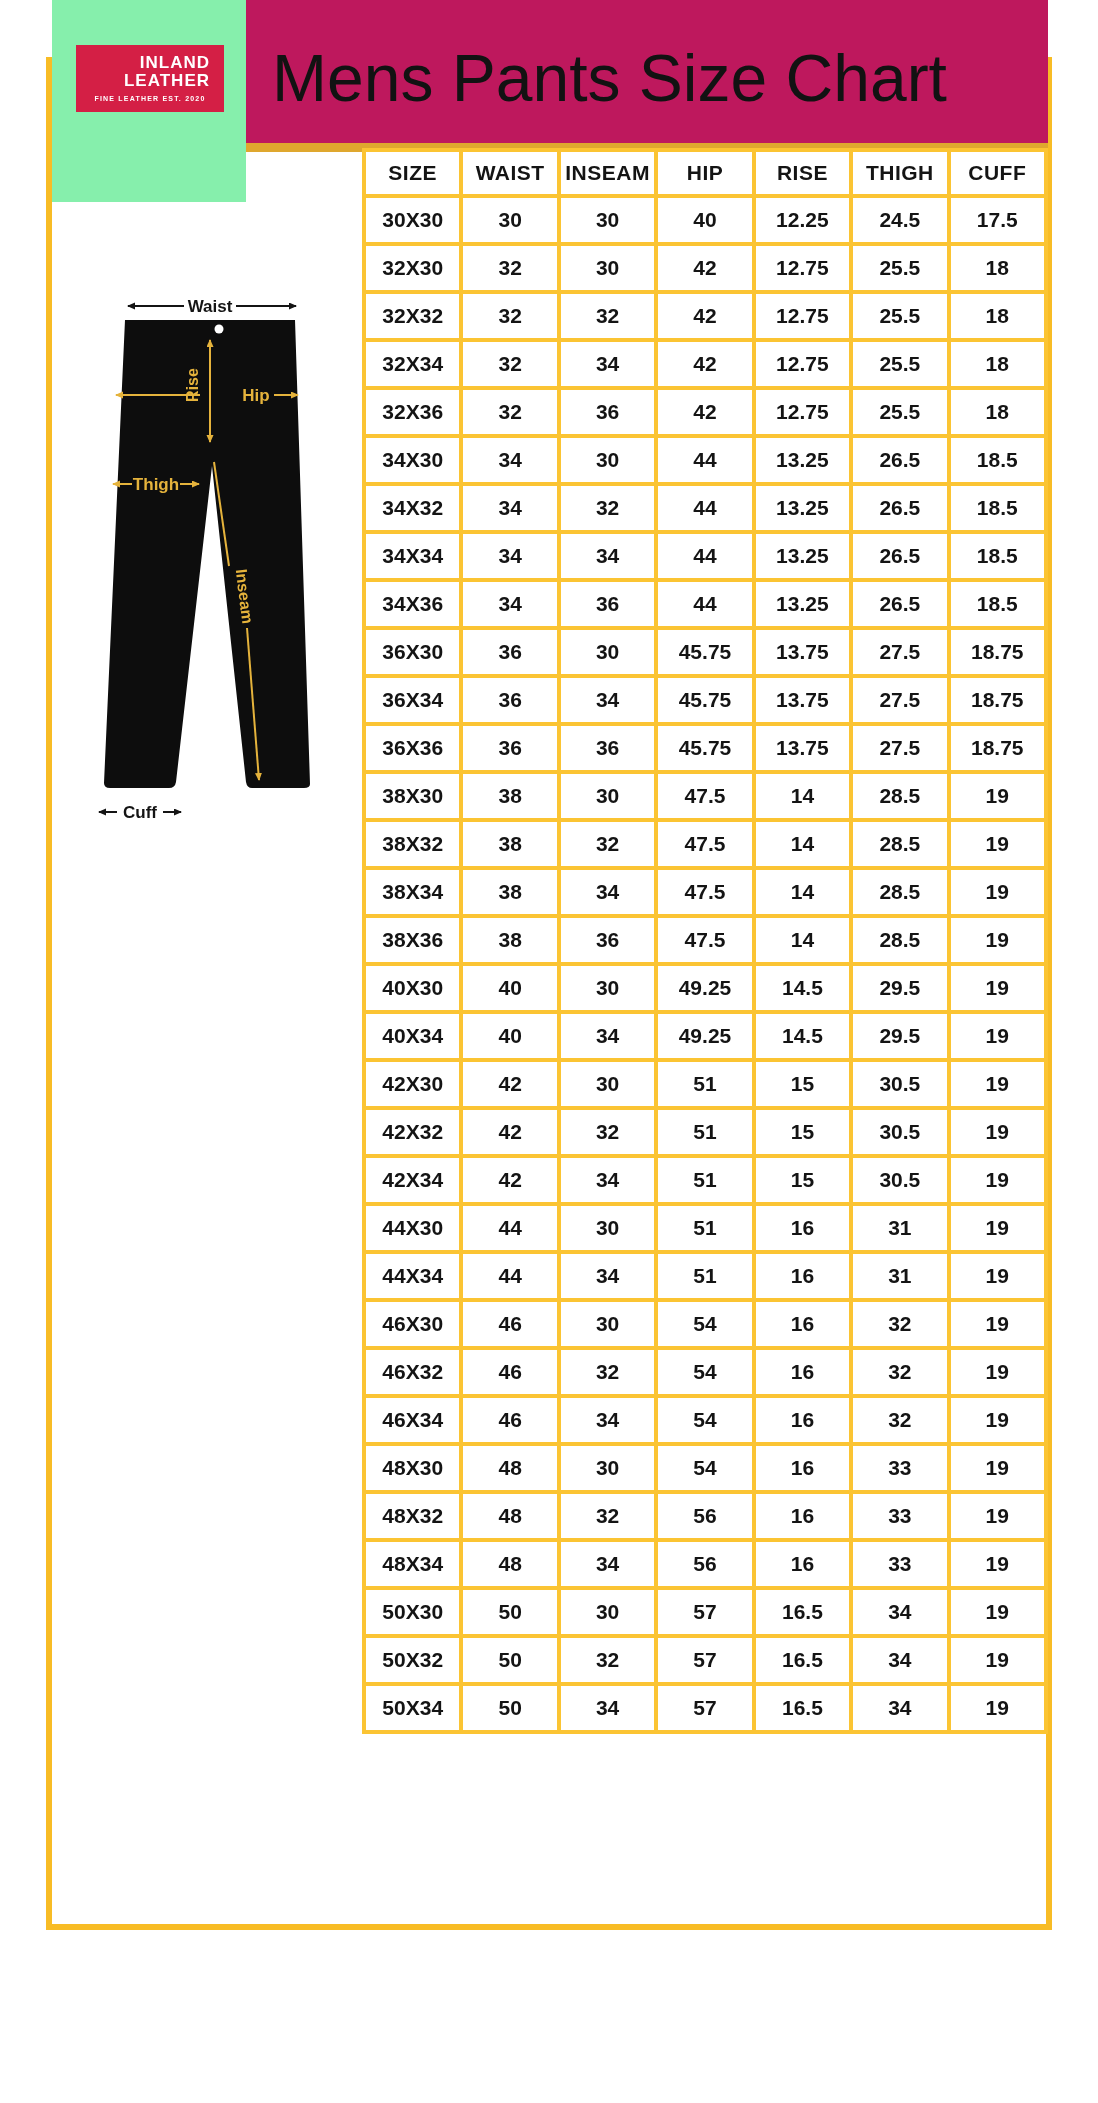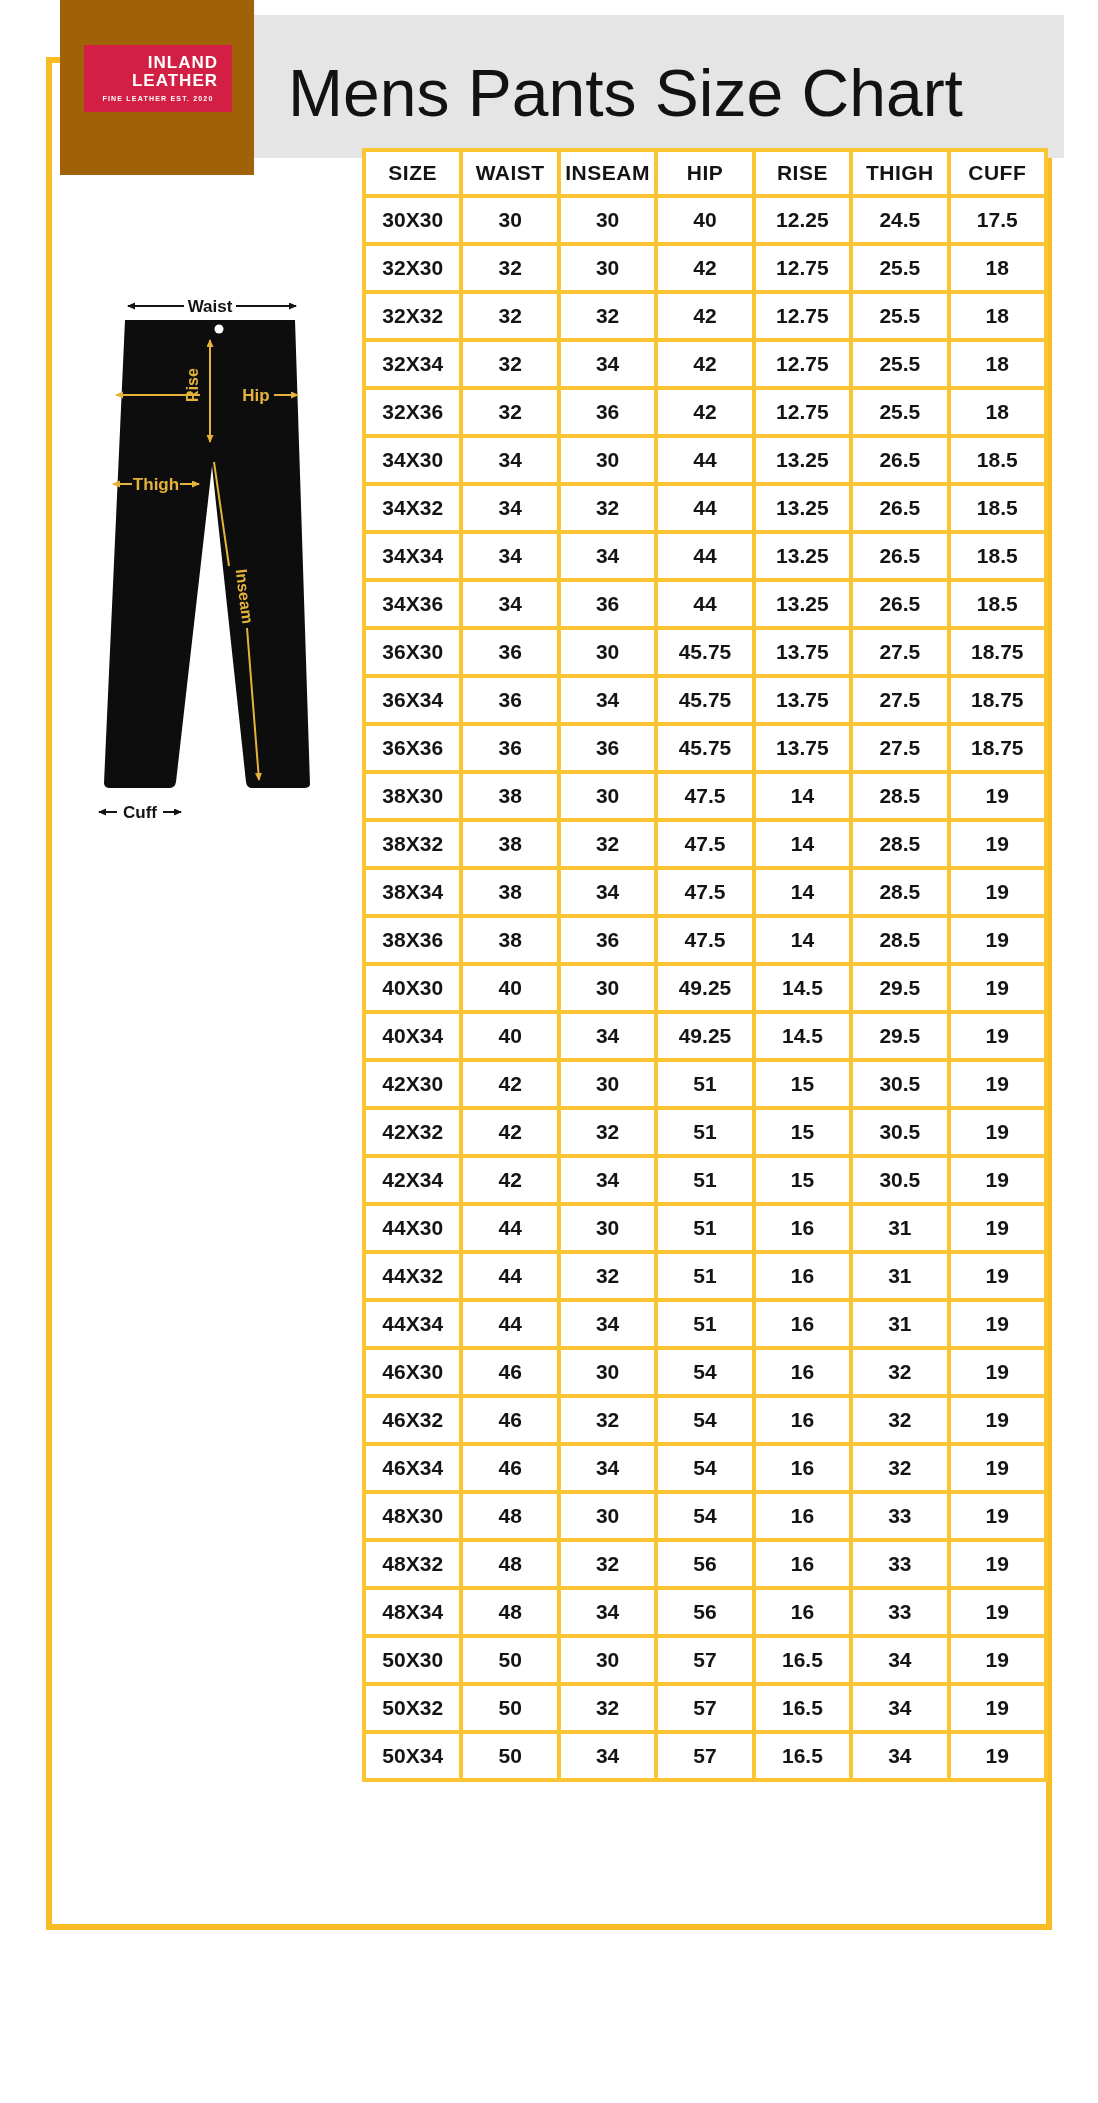--- a/index.html
+++ b/index.html
@@ -9,30 +9,30 @@
   }
   .outer-box {
     position:absolute; left:46px; top:57px; width:1006px; height:1873px;
     box-sizing:border-box; border:6px solid #F8BC25; background:#ffffff; z-index:1;
   }
   .banner-shadow {
     position:absolute; left:60px; top:143px; width:988px; height:9px;
     background:#DFA72E; z-index:2;
   }
   .banner {
-    position:absolute; left:76px; top:0; width:988px; height:143px;
-    background:#e5e5e5; z-index:3;margin-top:15px;
+    position:absolute; left:60px; top:0; width:988px; height:143px;
+    background:#be185d; z-index:3;
   }
   .banner .title {
     display:block; padding-left:212px; font-size:66px; font-weight:400;
     color:#121212; line-height:156px; letter-spacing:0px; white-space:nowrap;
   }
   .logo-square {
-    position:absolute; left:52px; top:0; width:194px; height:175px;
-    background:#a16207; z-index:4;margin-left:8px;
+    position:absolute; left:52px; top:0; width:194px; height:202px;
+    background:#86efac; z-index:4;
   }
   .logo-red {
     position:absolute; left:24px; top:45px; width:148px; height:67px;
     background:#D41F45; color:#ffffff; box-sizing:border-box; padding-top:9px;
   }
   .logo-line { display:block; text-align:right; padding-right:14px;
     font-size:17px; font-weight:700; letter-spacing:1px; line-height:18px; }
   .logo-tagline { display:block; text-align:center; margin-top:5px;
     font-size:7px; font-weight:700; letter-spacing:1.2px; }
   .size-table {
@@ -308,29 +308,20 @@
       <tr>
         <td>44X30</td>
         <td>44</td>
         <td>30</td>
         <td>51</td>
         <td>16</td>
         <td>31</td>
         <td>19</td>
       </tr>
       <tr>
-        <td>44X32</td>
-        <td>44</td>
-        <td>32</td>
-        <td>51</td>
-        <td>16</td>
-        <td>31</td>
-        <td>19</td>
-      </tr>
-      <tr>
         <td>44X34</td>
         <td>44</td>
         <td>34</td>
         <td>51</td>
         <td>16</td>
         <td>31</td>
         <td>19</td>
       </tr>
       <tr>
         <td>46X30</td>

